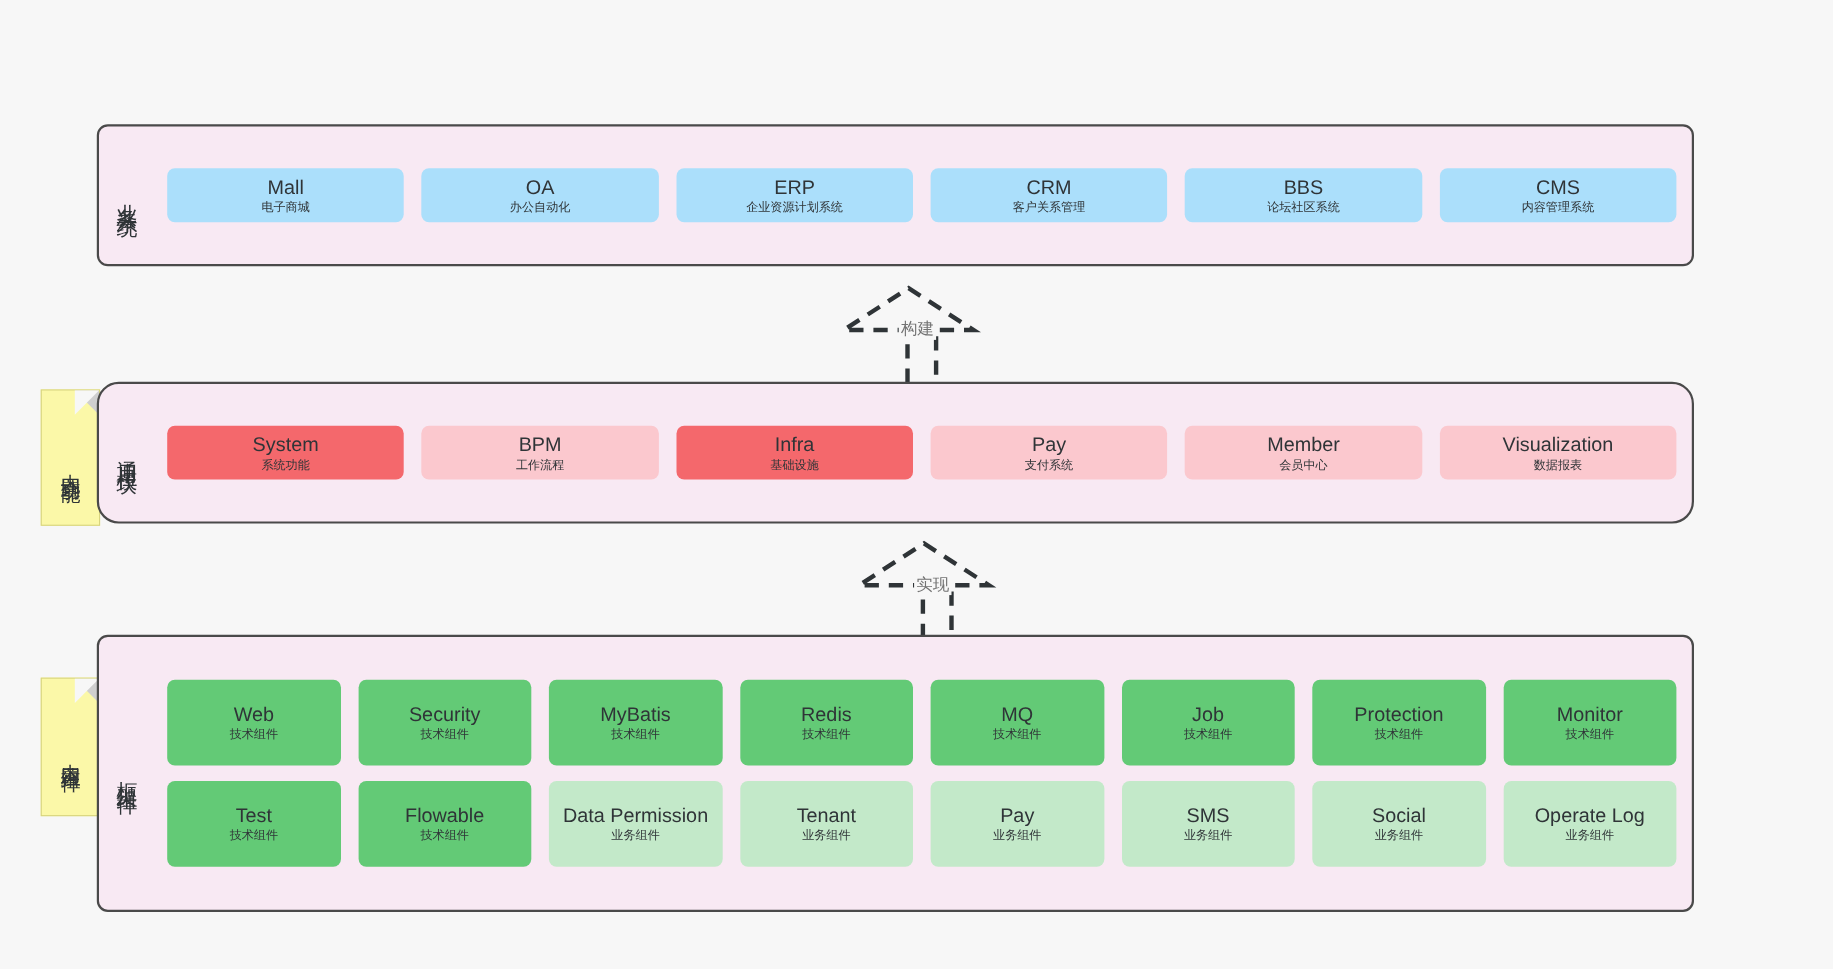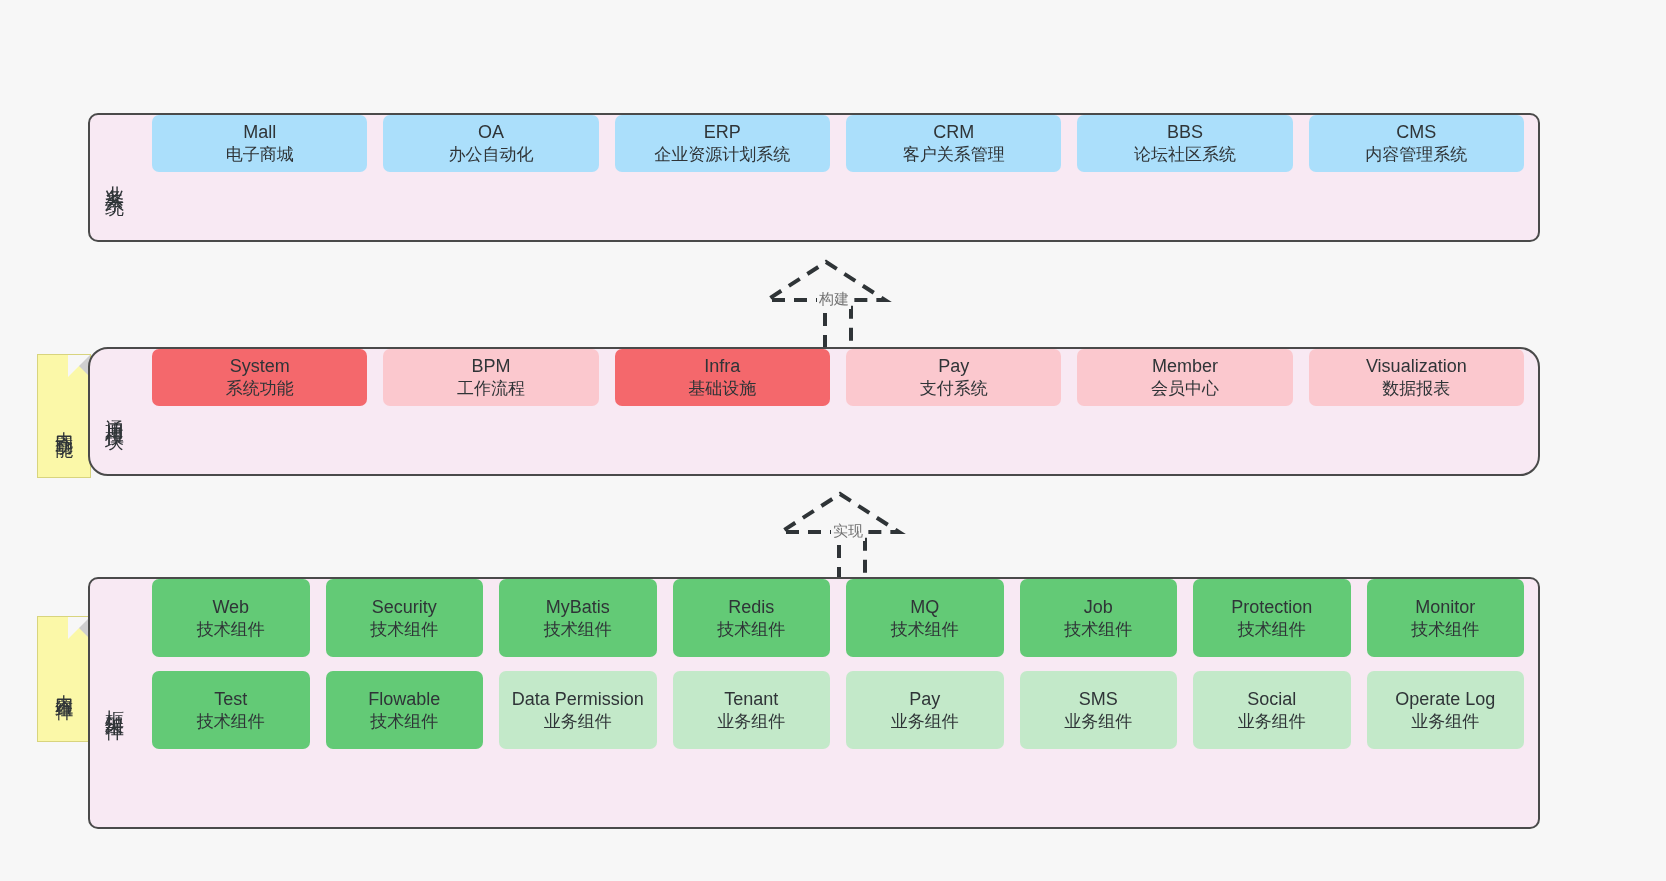--- a/index.html
+++ b/index.html
@@ -64,20 +64,21 @@
     text-orientation:upright;
     font-size:19px;
     letter-spacing:4px;
     line-height:1.2;
     color:#2f3437;
   }
   .band-body{
     flex:1 1 auto;
     display:flex;
     flex-direction:column;
+    justify-content:center;
     gap:14px;
     padding:0 14px;
   }
   .row{
     display:flex;
     gap:16px;
     align-items:stretch;
   }
 
   
@@ -87,21 +88,21 @@
     display:flex;
     flex-direction:column;
     align-items:center;
     justify-content:center;
     text-align:center;
     box-sizing:border-box;
     padding:6px 4px;
     line-height:1.28;
   }
   .card .t1{font-size:18px;}
-  .card .t2{font-size:17px;}
+  .card .t2{font-size:11px;}
   .c-blue{background:#abdffb;}
   .c-red{background:#f4686c;}
   .c-pink{background:#fbc8ce;}
   .c-green{background:#63ca76;}
   .c-greenlight{background:#c3e9c9;}
 
   
   .arrow{position:absolute;}
   .arrow .lbl{
     position:absolute;

